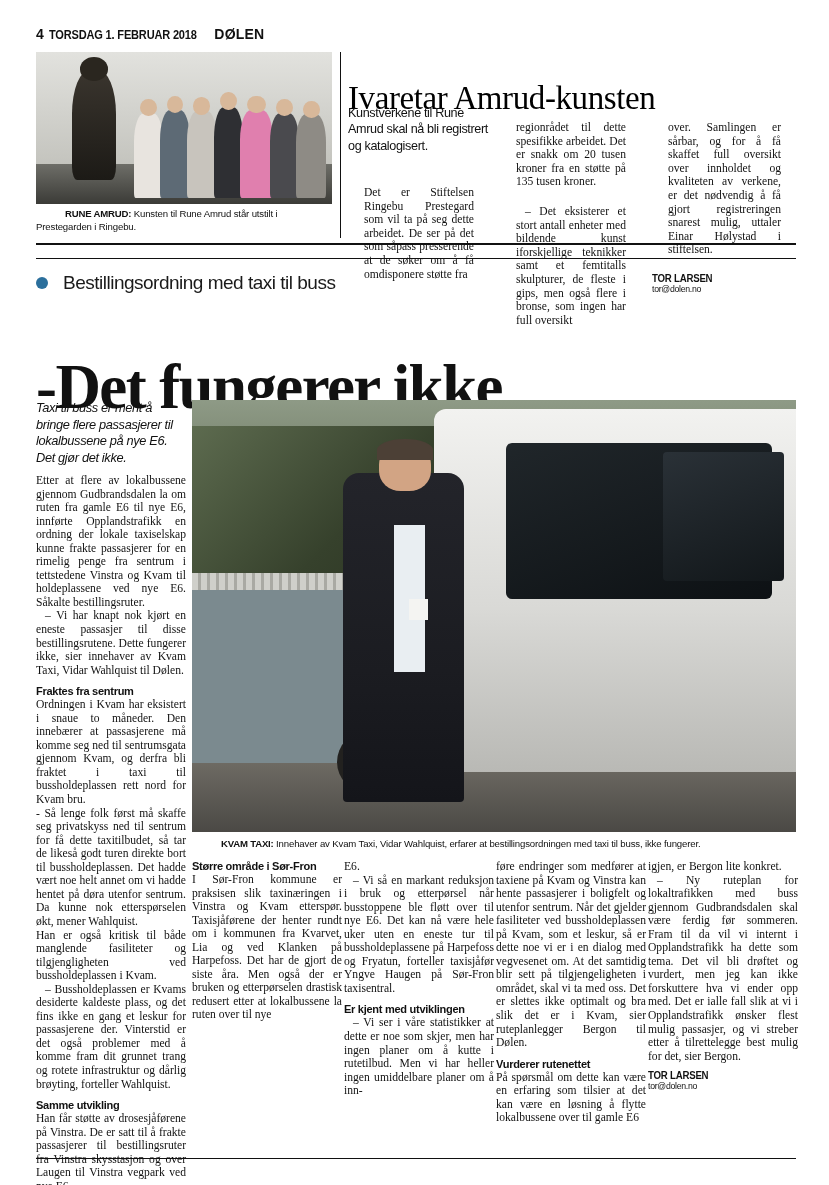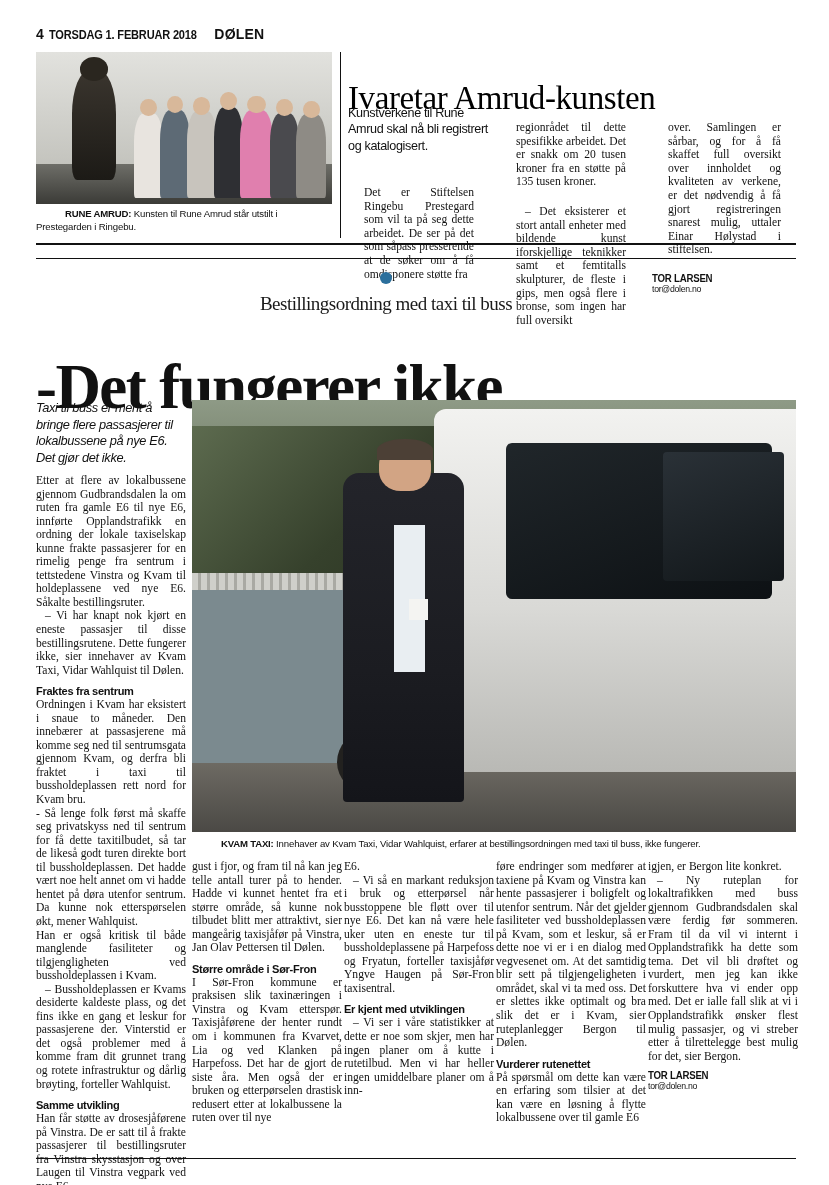--- a/index.html
+++ b/index.html
@@ -184,26 +184,25 @@
   .rule-bot-h { left: 36px; top: 1158px; width: 760px; height: 1px; }
 
   
   .kicker {
     position: absolute;
     left: 36px;
     top: 272px;
     width: 700px;
     display: flex;
     align-items: center;
-    gap: 9px;
-    font-family: Liberation Serif, serif;
+    gap: 15px;
+    font-family: Liberation Sans, sans-serif;
     font-size: 19px;
     letter-spacing: -0.5px;
     color: #1a1a1a;
-    flex-direction: column;
   }
   .dot {
     width: 12px; height: 12px; border-radius: 50%;
     background: #2b6f9c;
     flex: none;
   }
   .main-headline {
     position: absolute;
     left: 36px;
     top: 302px;
@@ -433,21 +432,20 @@
     <div class="pm-man-badge"></div>
     <div class="pm-man-head"></div>
     <div class="pm-man-hair"></div>
   </div>
 
   <div class="cap-main">
     <span class="cap-lbl">KVAM TAXI:</span><span> Innehaver av Kvam Taxi, Vidar Wahlquist, erfarer at bestillingsordningen med taxi til buss, ikke fungerer.</span>
   </div>
 
   <div class="mcol mc2">
-    <p>gust i fjor, og fram til nå kan jeg telle antall turer på to hender. Hadde vi kunnet hentet fra et større område, så kunne nok tilbudet blitt mer attraktivt, sier mangeårig taxisjåfør på Vinstra, Jan Olav Pettersen til Dølen.</p>
     <div class="subhead">Større område i Sør-Fron</div>
     <p>I Sør-Fron kommune er praksisen slik taxinæringen i Vinstra og Kvam etterspør. Taxisjåførene der henter rundt om i kommunen fra Kvarvet, Lia og ved Klanken på Harpefoss. Det har de gjort de siste åra. Men også der er bruken og etterpørselen drastisk redusert etter at lokalbussene la ruten over til nye</p>
   </div>
 
   <div class="mcol mc3">
     <p>E6.</p>
     <p class="ind">– Vi så en markant reduksjon i bruk og etterpørsel når busstoppene ble fløtt over til nye E6. Det kan nå være hele uker uten en eneste tur til bussholdeplassene på Harpefoss og Fryatun, forteller taxisjåfør Yngve Haugen på Sør-Fron taxisentral.</p>
     <div class="subhead">Er kjent med utviklingen</div>
     <p class="ind">– Vi ser i våre statistikker at dette er noe som skjer, men har ingen planer om å kutte i rutetilbud. Men vi har heller ingen umiddelbare planer om å inn-</p>
   </div>

